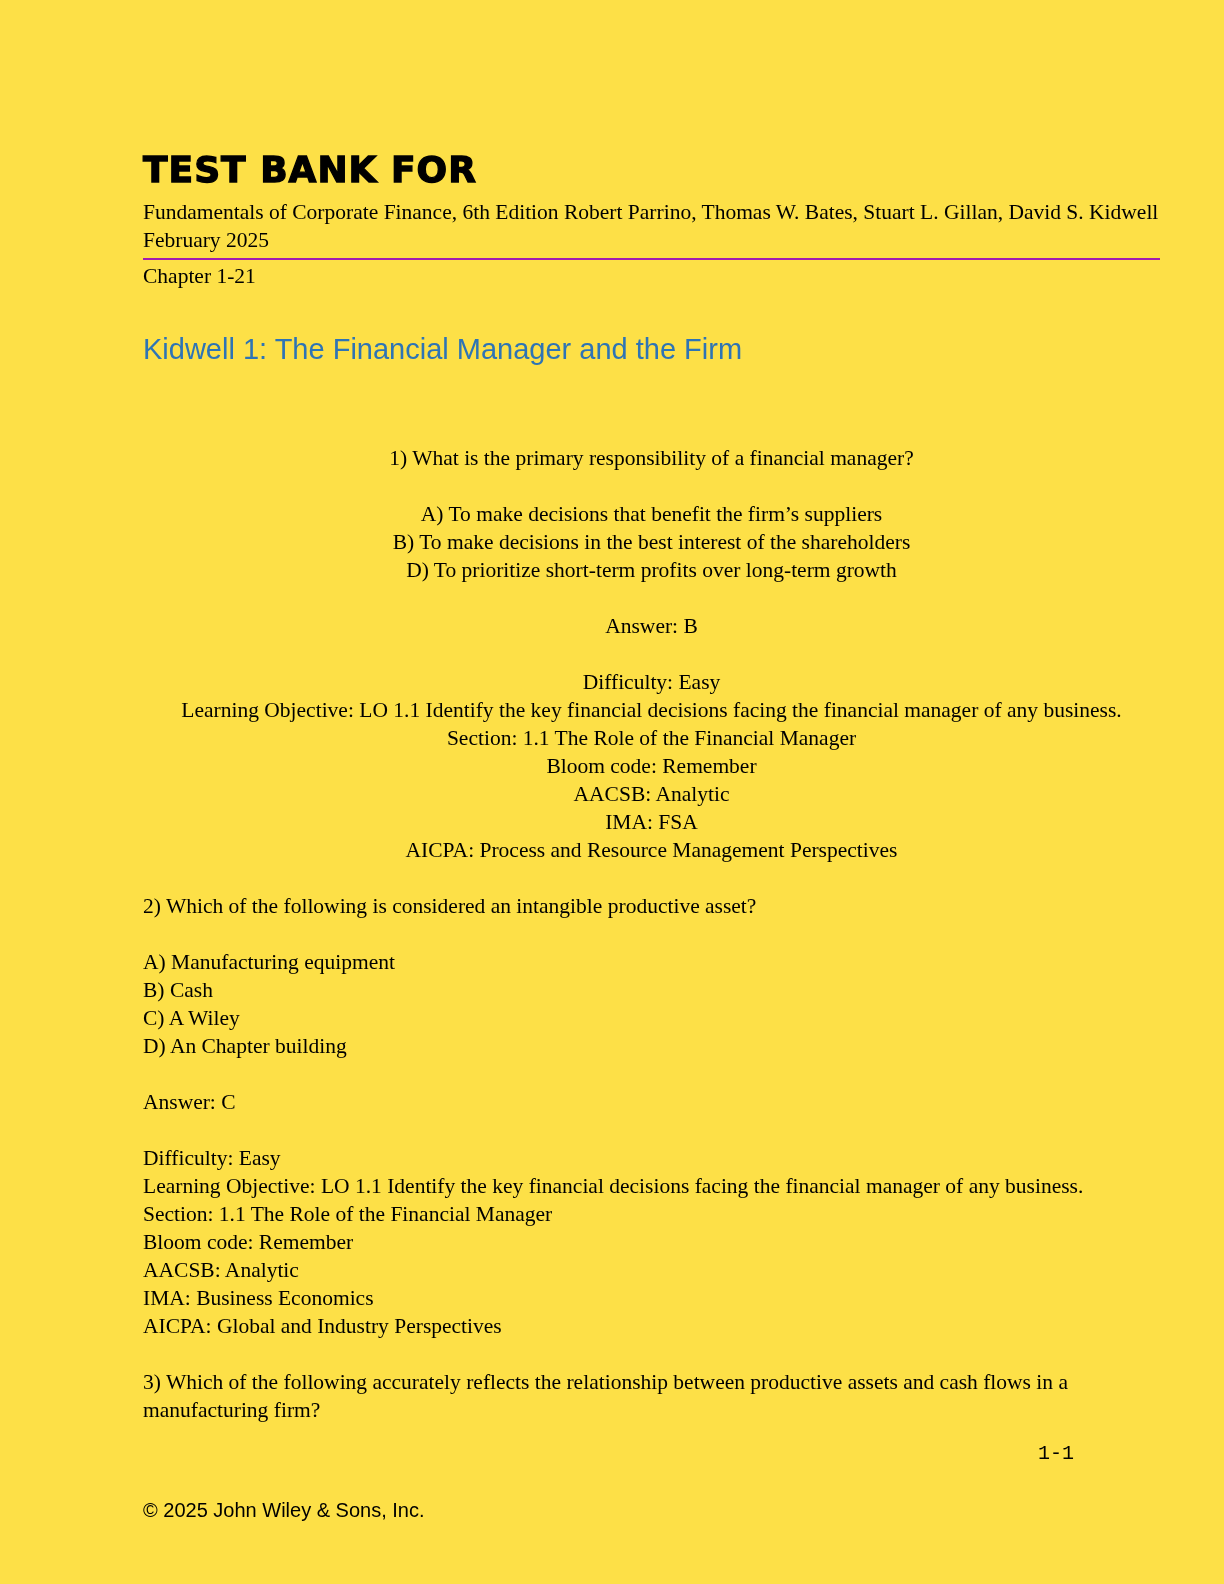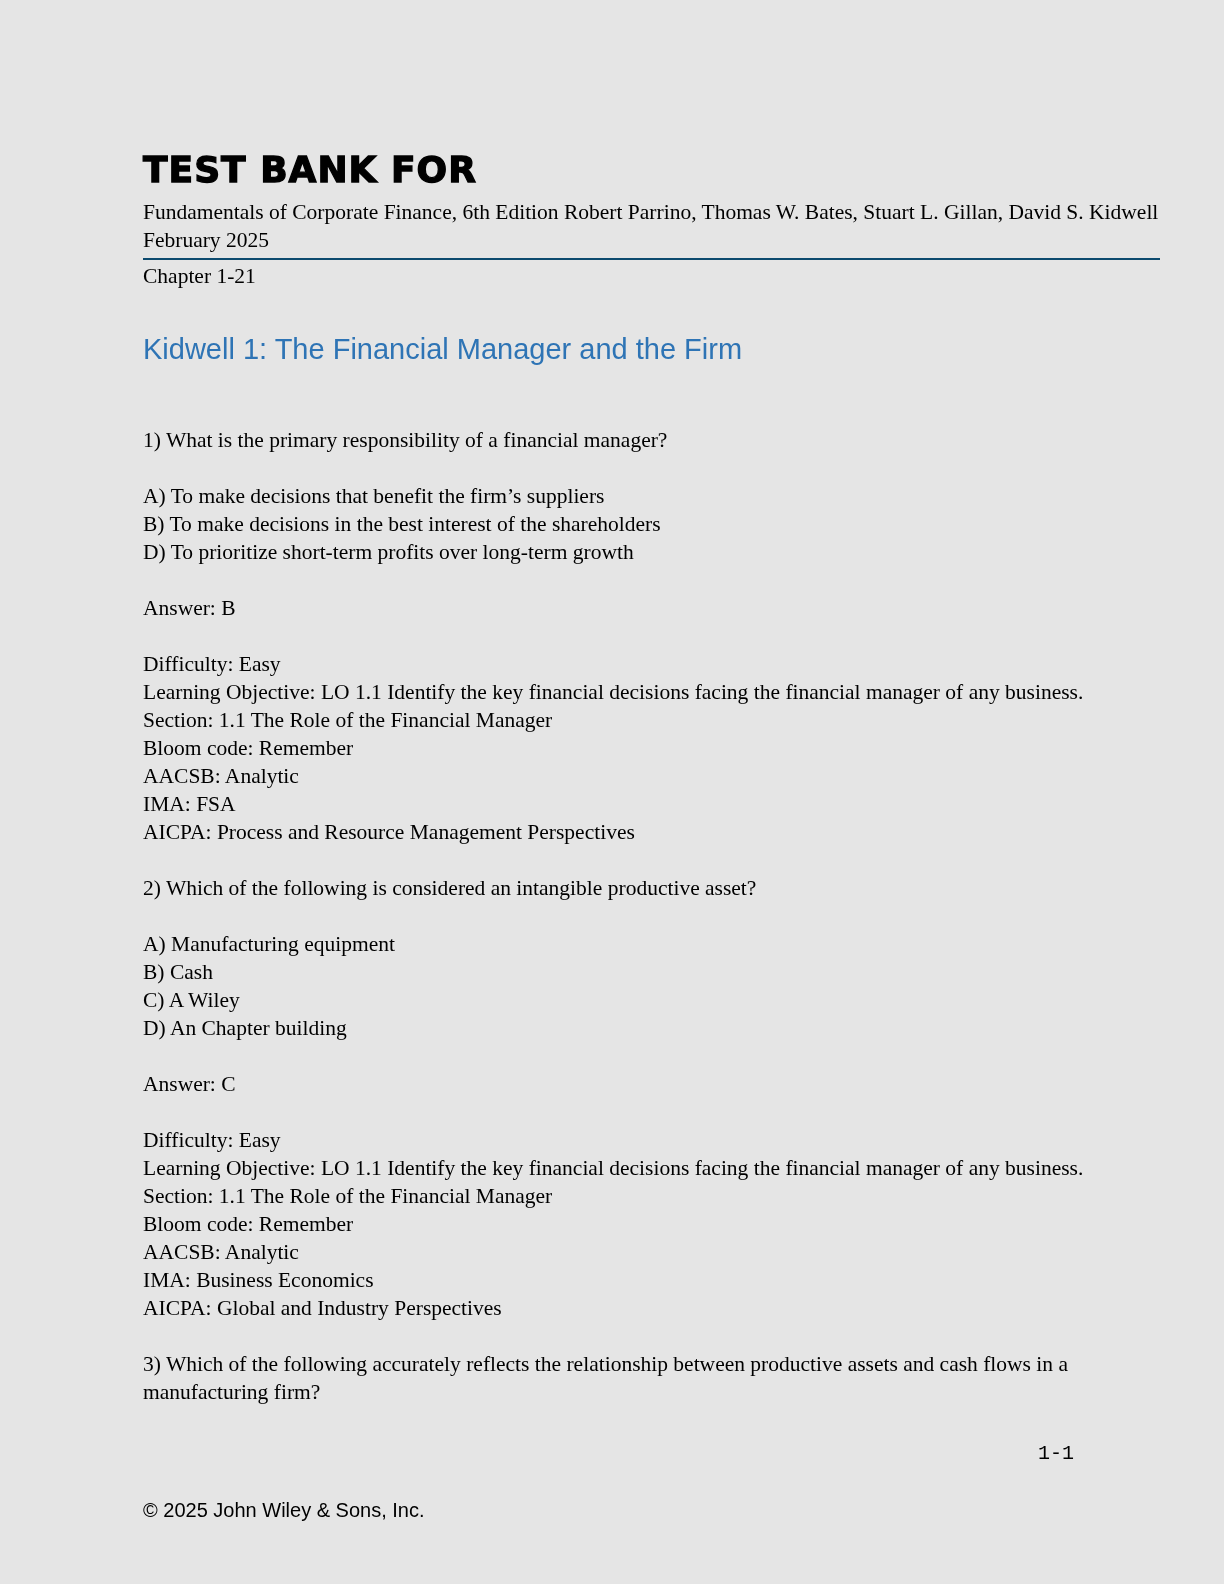--- a/index.html
+++ b/index.html
@@ -1,21 +1,21 @@
 <!DOCTYPE html>
 <html><head>
 <meta charset="utf-8">
 <style>
   html, body { margin: 0; padding: 0; background: #ffffff; }
   .page {
     position: relative;
     width: 1224px;
     height: 1584px;
     margin: 0 auto;
-    background: #e5e5e5;
+    background: #fde047;
     box-sizing: border-box;
     padding: 148px 64px 0 143px;
     font-family: "Liberation Serif", serif;
     font-size: 21.5px;
     line-height: 28px;
     color: #000000;
   }
   p { margin: 0; }
 
   .tb-title {
@@ -24,36 +24,36 @@
     font-size: 36px;
     line-height: 44px;
     letter-spacing: 1px;
     margin: 0 0 6px 0;
     -webkit-text-stroke: 1.3px #000;
     text-transform: uppercase;
   }
 
   .subtitle {
     padding-bottom: 4px;
-    border-bottom: 2px solid #0c4a6e;
+    border-bottom: 2px solid #a21caf;
   }
 
   .chapter-range { margin: 2px 0 0 0; }
 
   .chapter-heading {
     font-family: "Liberation Sans", sans-serif;
     font-weight: 400;
     font-size: 29px;
     line-height: 38px;
     color: #2E74B5;
     margin: 40px 0 0 0;
   }
 
   .question-block { margin-bottom: 28px; }
-  .first-question { margin-top: 58px; }
+  .first-question { margin-top: 76px; text-align: center; }
   .q-text { margin-bottom: 28px; }
   .answer-line { margin: 28px 0; }
 
   .footer-copyright {
     position: absolute;
     left: 143px;
     bottom: 62px;
     font-family: Liberation Sans, sans-serif;
     font-size: 20px;
     line-height: 24px;

